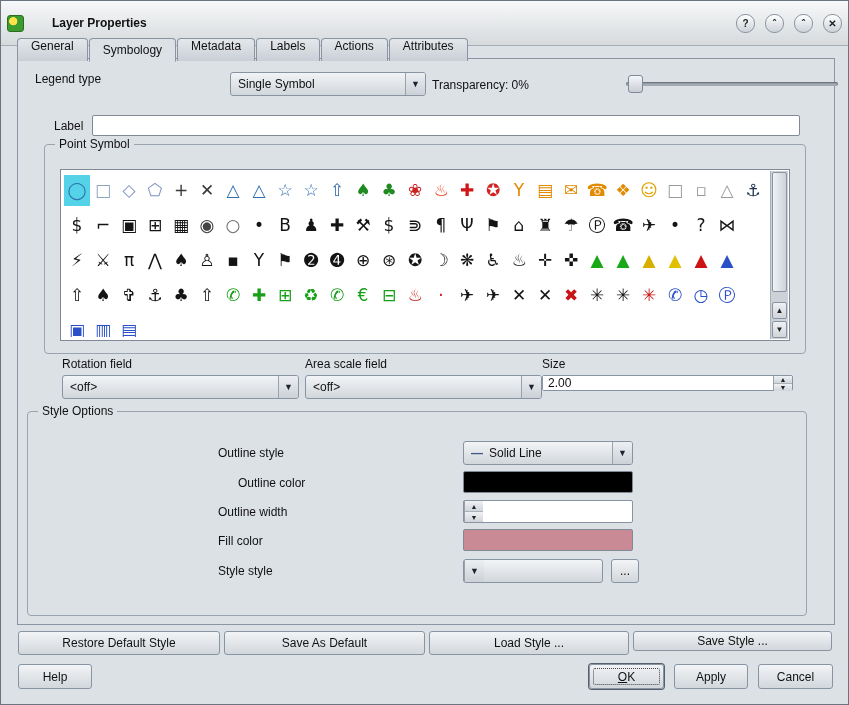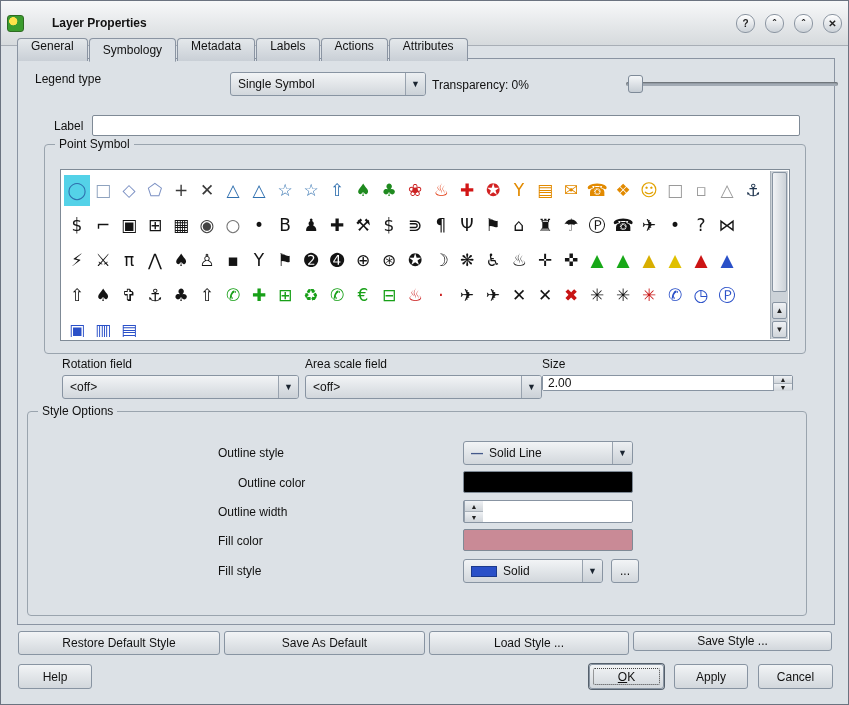--- a/index.html
+++ b/index.html
@@ -284,26 +284,22 @@
       <div class="spin" style="left:435px;top:88px;width:170px;height:23px;">
         <span class="spin-btns">
           <span class="spin-btn">▲</span>
           <span class="spin-btn">▼</span>
         </span>
       </div>
 
       <div class="field-label" style="left:190px;top:122px;">Fill color</div>
       <div class="swatch" style="left: 435px; top: 117px; width: 170px; height: 22px; background: rgb(201, 138, 150);"></div>
 
-      <div class="field-label" style="left:190px;top:152px;">Fill style</div>
+      <div class="field-label" style="left:190px;top:152px;">Style style</div>
       <div class="combo" style="left:435px;top:147px;width:140px;">
-        <span class="combo-text">
-          <span class="mini-swatch" style="background: rgb(42, 80, 200);"></span>
-          <span>Solid</span>
-        </span>
         <span class="combo-btn">▼</span>
       </div>
       <div class="btn" style="left:583px;top:147px;width:28px;height:24px;">...</div>
     </div>
   </div>
 
   <div class="btn" style="left:17px;top:630px;width:202px;height:24px;">Restore Default Style</div>
   <div class="btn" style="left:223px;top:630px;width:201px;height:24px;">Save As Default</div>
   <div class="btn" style="left:428px;top:630px;width:200px;height:24px;">Load Style ...</div>
   <div class="btn" style="left:632px;top:630px;width:199px;height:20px;">Save Style ...</div>

